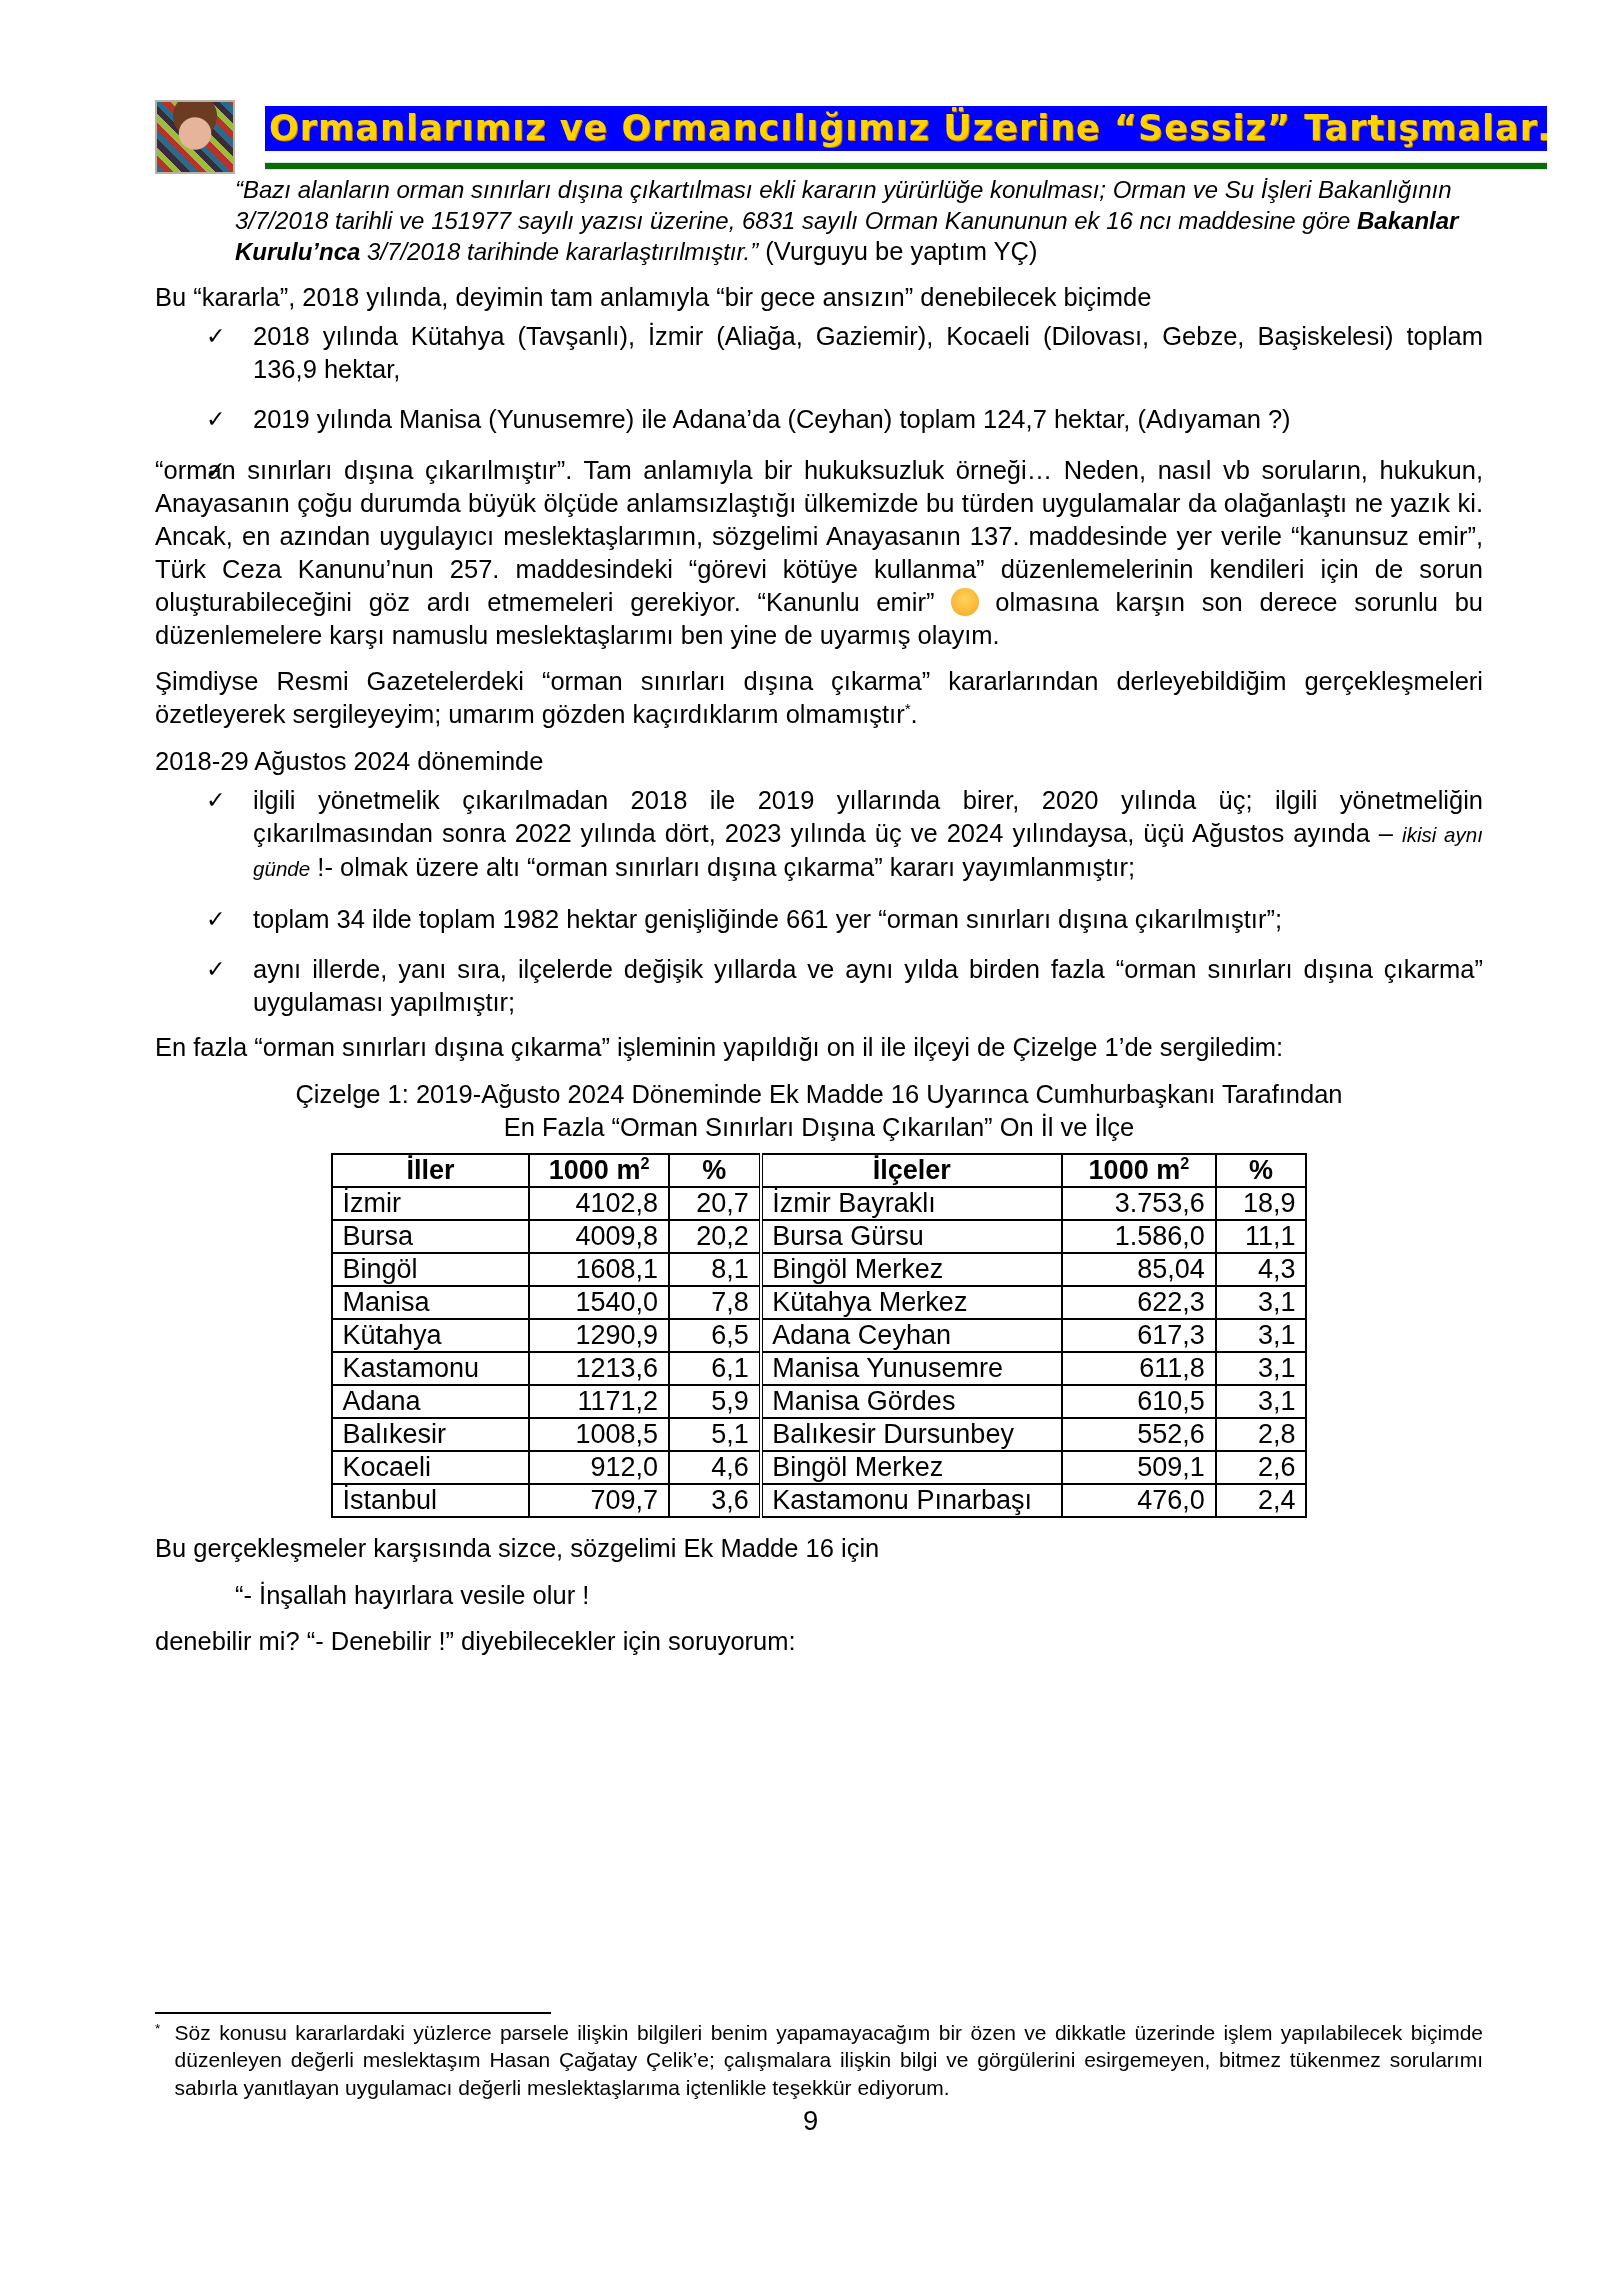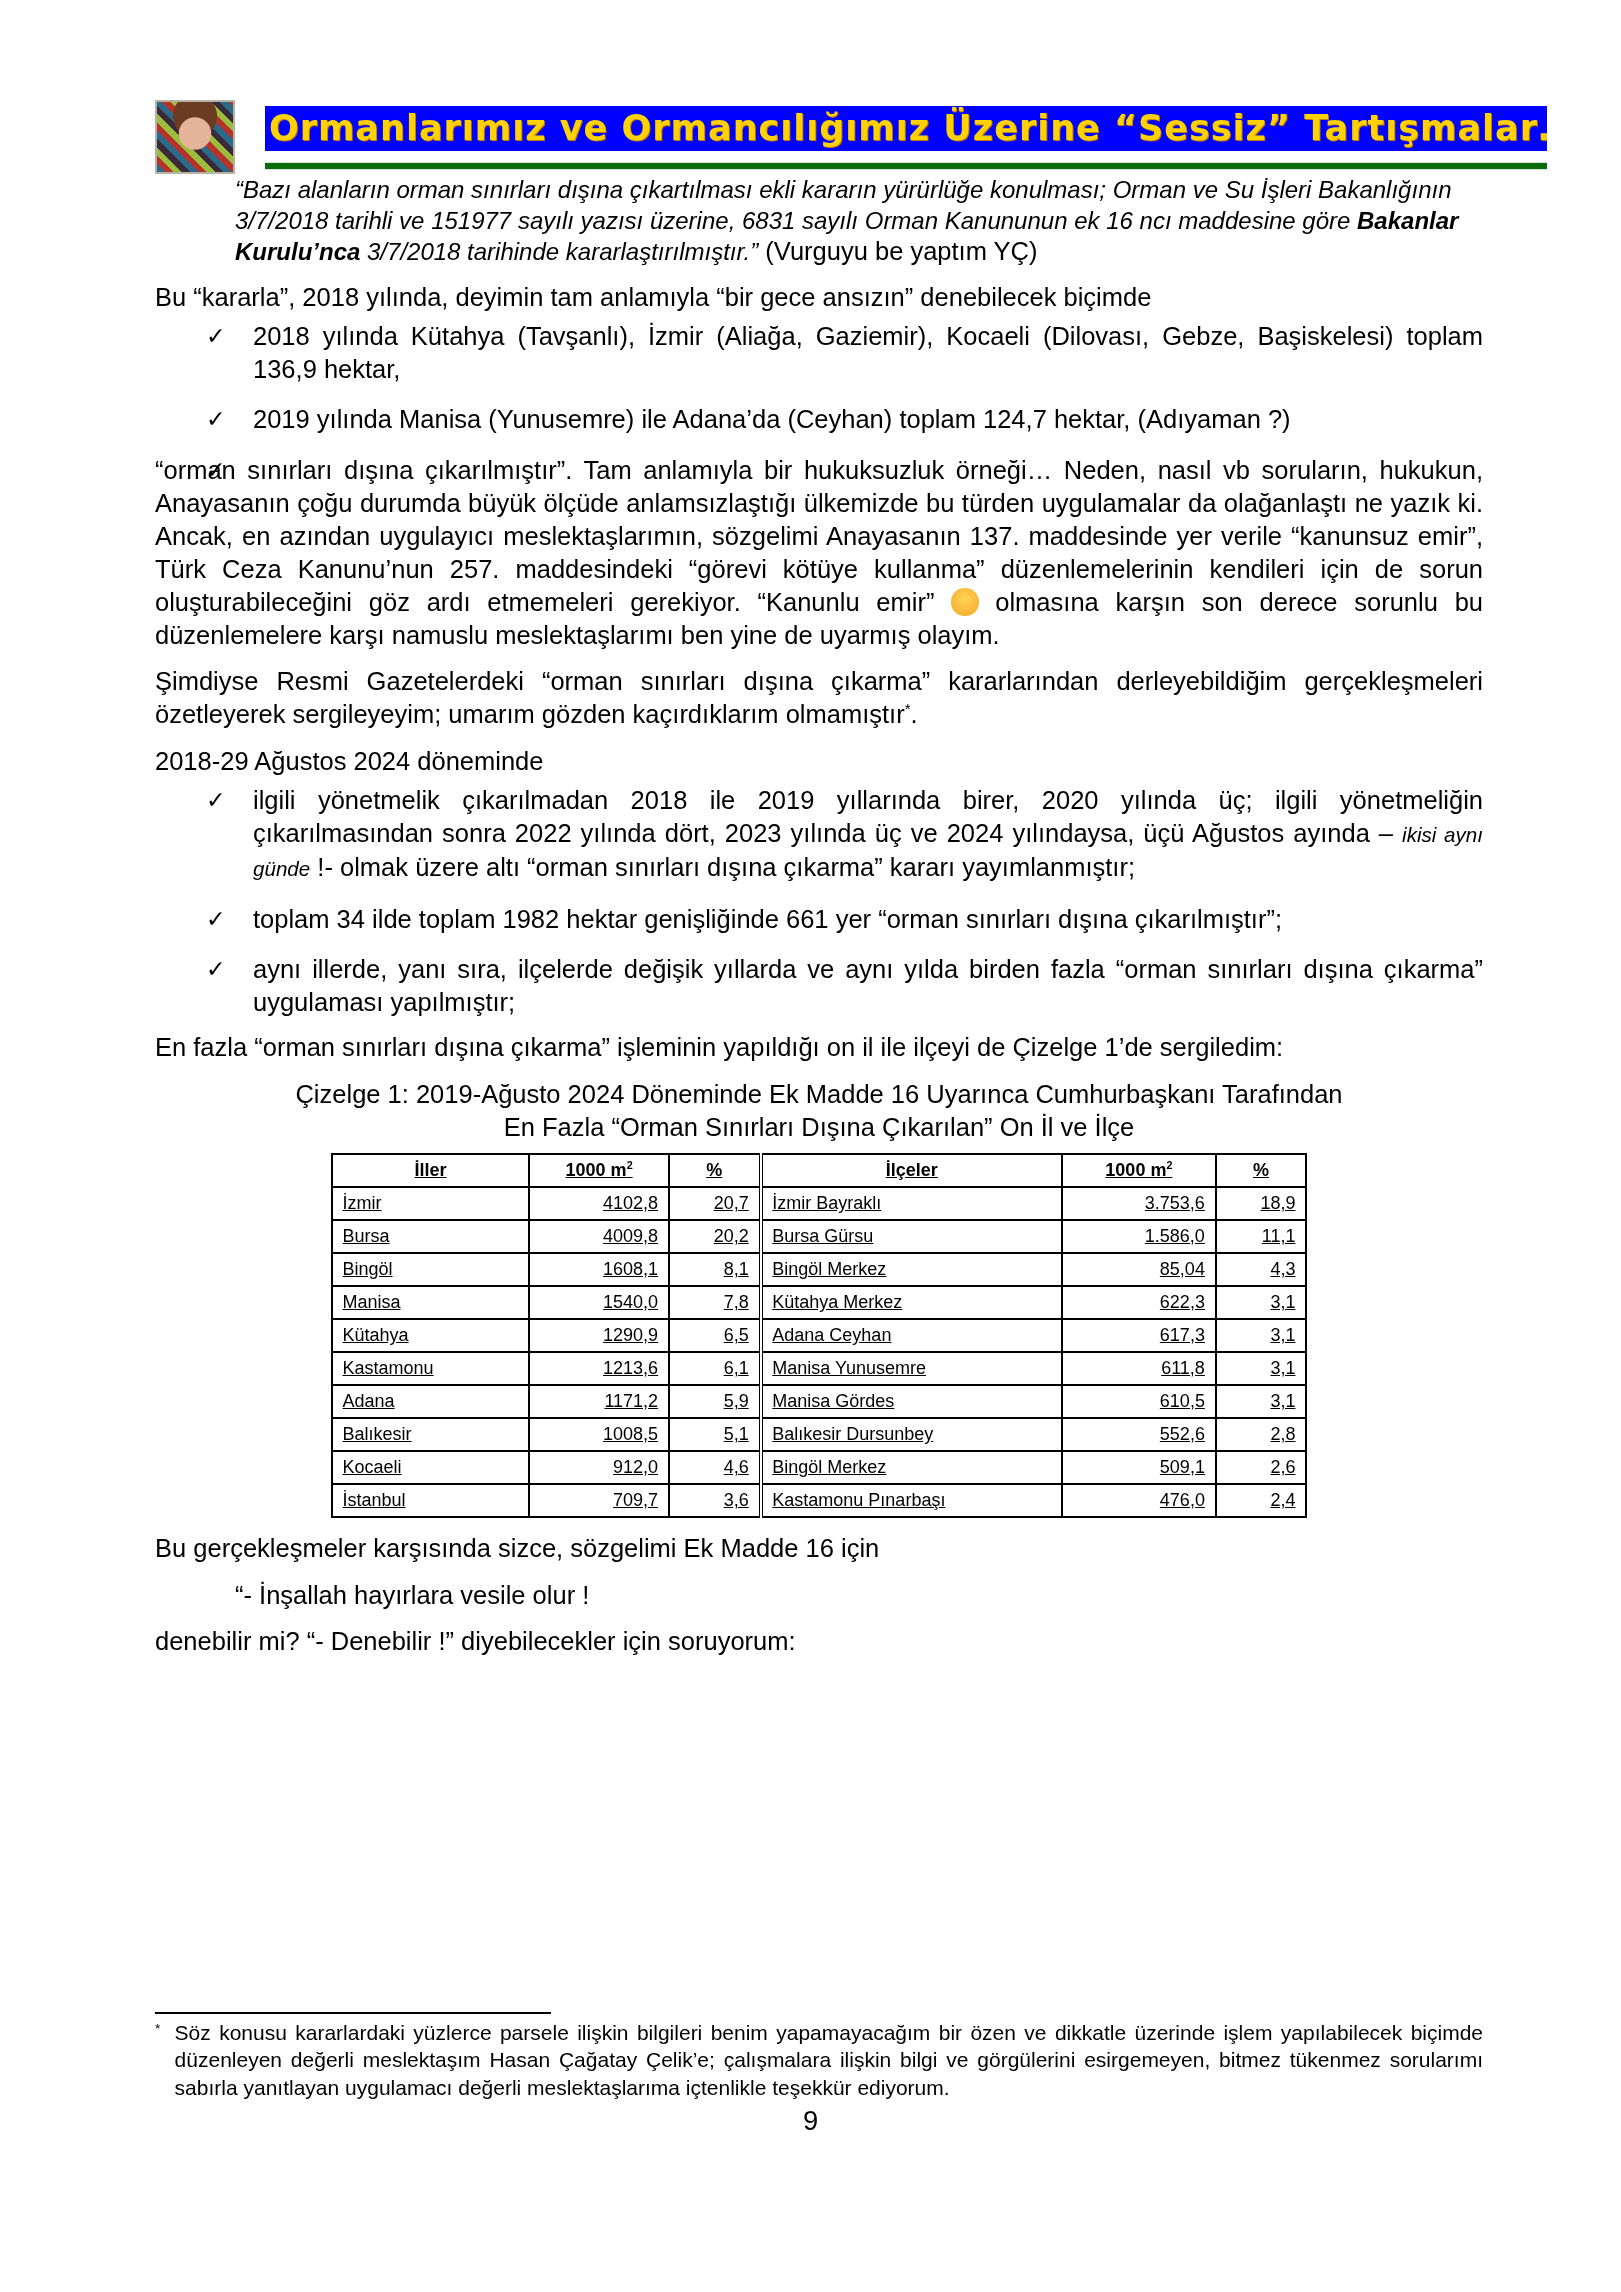--- a/index.html
+++ b/index.html
@@ -33,23 +33,22 @@
     .quote .tail { font-style: normal; font-size: 25.5px; }
     .para { text-align: justify; }
     .gap { height: 13.7px; }
     ul.checks { list-style: none; margin: 5.9px 0 0 0; padding: 0; }
     ul.checks li { position: relative; padding-left: 98px; margin-bottom: 17.6px; text-align: justify; }
     ul.checks li .chk { position: absolute; left: 51px; top: 0; font-size: 23.5px; }
     .small-it { font-style: italic; font-size: 20.6px; }
     .caption { text-align: center; margin-top: 13.7px; line-height: 33px; }
 
     table.cz {
-      border-collapse: collapse; margin: 9.8px auto 0 auto; font-size: 18px; line-height: 31px;
+      border-collapse: collapse; margin: 9.8px auto 0 auto; font-size: 27px; line-height: 31px;
       border: 2.9px solid #000;
-      text-decoration: underline;
     }
     table.cz th, table.cz td { border: 2px solid #000; padding: 0 9.8px; height: 31px; }
     table.cz th { font-weight: bold; text-align: center; border-bottom: 2.9px solid #000; }
     table.cz td.num { text-align: right; }
     table.cz .sep { border-left: 4.9px double #000; }
     table.cz th.c-name1 { width: 176px; }
     table.cz th.c-val1 { width: 118px; }
     table.cz th.c-pct1 { width: 69px; }
     table.cz th.c-name2 { width: 279px; }
     table.cz th.c-val2 { width: 132px; }

